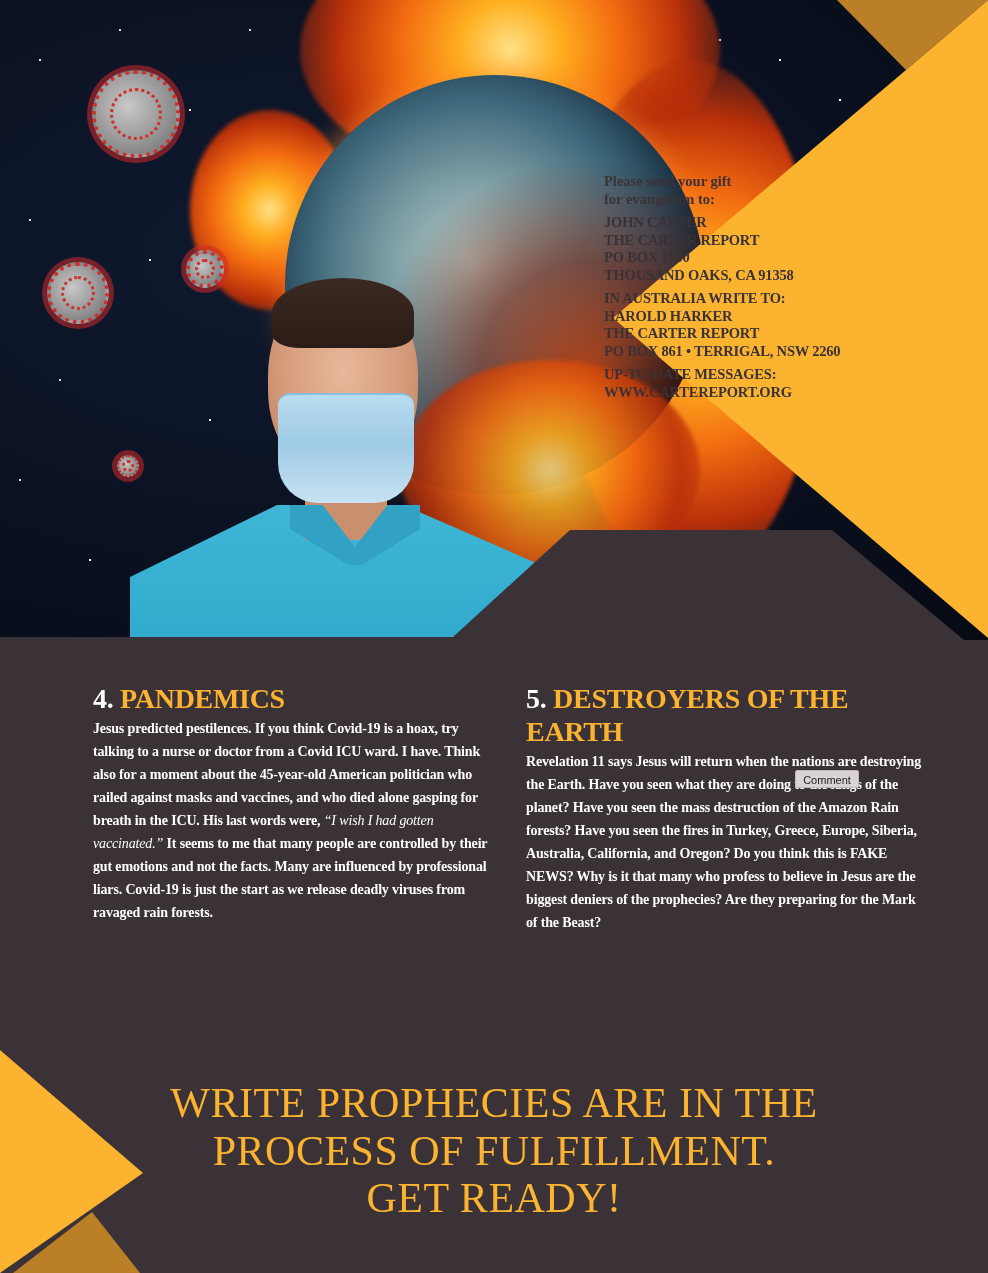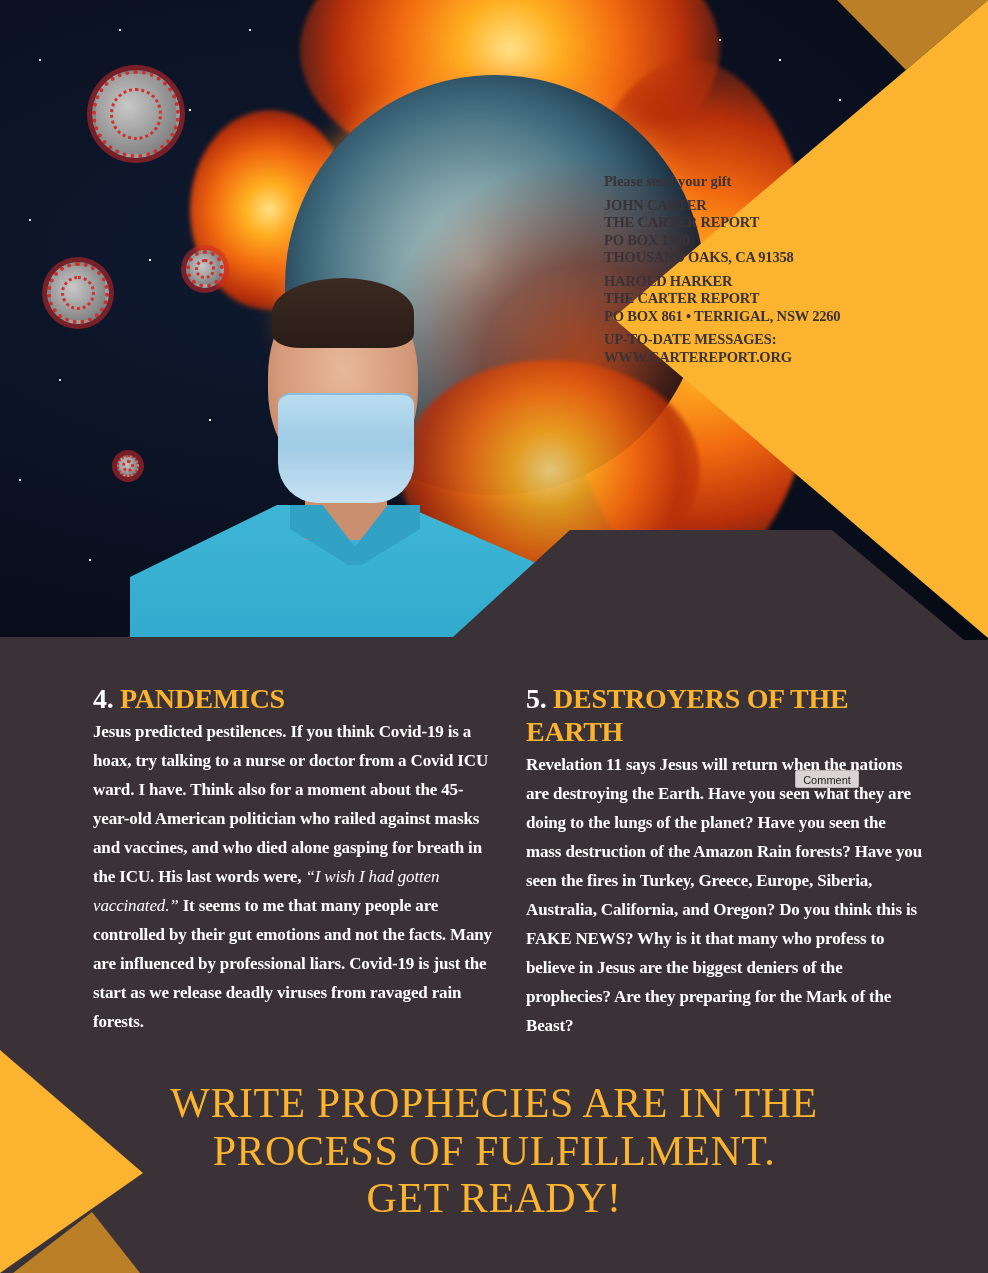--- a/index.html
+++ b/index.html
@@ -123,21 +123,21 @@
 
   
   .col { color: #ffffff; }
   .col h2 {
     margin: 0; font-size: 28px; line-height: 33px; font-weight: bold;
     letter-spacing: -0.3px;
   }
   .col h2 .num { color: #ffffff; }
   .col h2 .ttl { color: #fbb330; }
   .col p {
-    margin: 2px 0 0 0; font-size: 17px; line-height: 29px; font-weight: bold;
+    margin: 2px 0 0 0; font-size: 14px; line-height: 23px; font-weight: bold;
     letter-spacing: -0.15px;
   }
   .col p em { font-weight: normal; font-style: italic; }
   #col-left { left: 93px; top: 682px; width: 400px; }
   #col-right { left: 526px; top: 682px; width: 396px; }
 
   #comment-btn {
     left: 795px; top: 723px; width: 64px; height: 18px;
     background: #d9d3d4; color: #222; border: 1px solid #bdb6b7; border-radius: 2px;
     font-family: "Liberation Sans", "DejaVu Sans", sans-serif; font-size: 11px;
@@ -176,28 +176,30 @@
 
 <div id="tri-top-dark" class="abs"></div>
 <div id="yellow-panel" class="abs"></div>
 <div id="dark-panel" class="abs"></div>
 <div id="tri-bottom-yellow" class="abs"></div>
 <div id="tri-bottom-dark" class="abs"></div>
 
 <div id="address" class="abs">
   <div class="intro">
     <div>Please send your gift</div>
+    <div>for evangelism to:</div>
   </div>
   <div class="grp">
     <div>JOHN CARTER</div>
     <div>THE CARTER REPORT</div>
     <div>PO BOX 1900</div>
     <div>THOUSAND OAKS, CA 91358</div>
   </div>
   <div class="grp">
+    <div>IN AUSTRALIA WRITE TO:</div>
     <div>HAROLD HARKER</div>
     <div>THE CARTER REPORT</div>
     <div>PO BOX 861 • TERRIGAL, NSW 2260</div>
   </div>
   <div class="grp">
     <div>UP-TO-DATE MESSAGES:</div>
     <div>WWW.CARTEREPORT.ORG</div>
   </div>
 </div>
 

